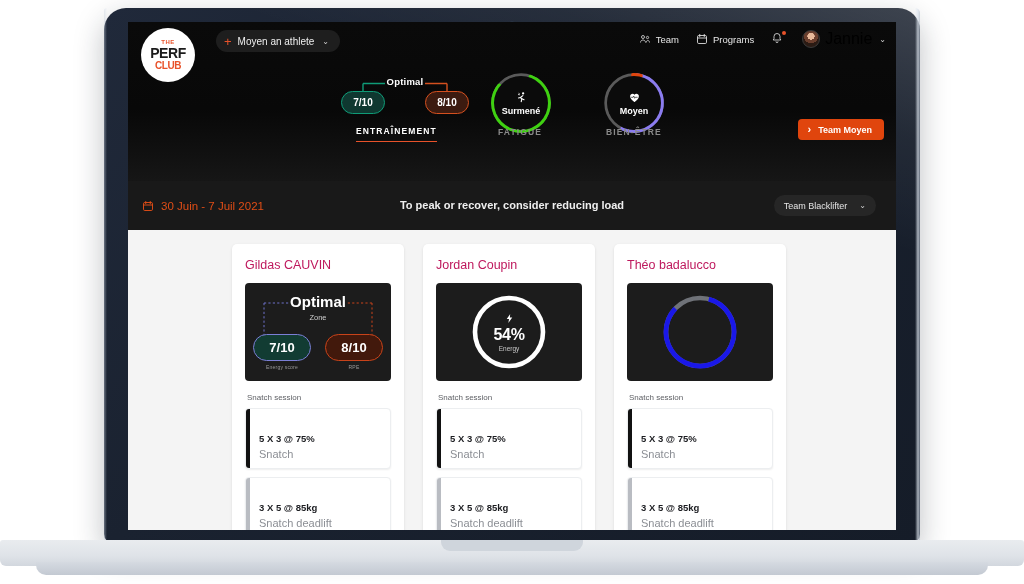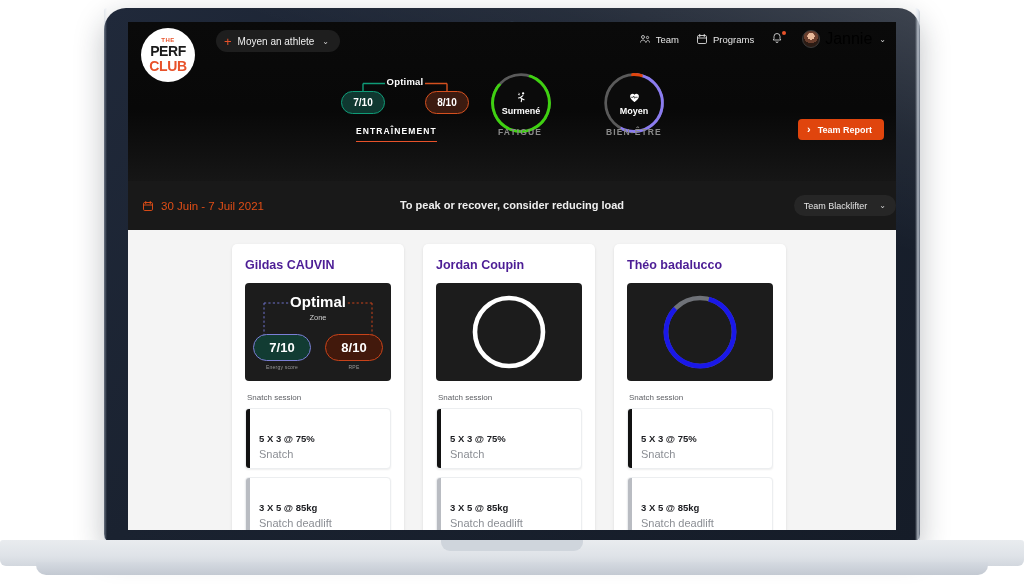--- a/index.html
+++ b/index.html
@@ -68,21 +68,21 @@
   }
   .topbar { position: relative; height: 46px; }
   .logo {
     position: absolute; left: 13px; top: 6px; width: 54px; height: 54px;
     border-radius: 50%; background: #ffffff;
     display: flex; flex-direction: column; align-items: center; justify-content: center;
     line-height: 1;
   }
   .logo-the { font-size: 6px; font-weight: bold; color: #e8522a; letter-spacing: .5px; margin-bottom: 1px; }
   .logo-perf { font-size: 14px; font-weight: bold; color: #1b1b1b; letter-spacing: -.4px; }
-  .logo-club { font-size: 14px; font-weight: bold; color: #e8522a; letter-spacing: -.4px; margin-top: 1px; }
+  .logo-club { font-size: 10px; font-weight: bold; color: #e8522a; letter-spacing: -.4px; margin-top: 1px; }
 
   .athlete-picker {
     position: absolute; left: 88px; top: 8px; height: 22px;
     display: flex; align-items: center; gap: 6px;
     background: #1e1e1e; border-radius: 11px; padding: 0 11px 0 8px;
     color: #efefef; font-size: 10px;
   }
   .plus-ico { color: #e8522a; font-size: 13px; font-weight: 500; line-height: 1; }
   .chev { font-size: 8px; color: #cfcfcf; margin-left: 2px; }
 
@@ -152,35 +152,35 @@
   .date-left {
     position: absolute; left: 14px; display: flex; align-items: center; gap: 7px;
     color: #e04d16; font-size: 11.5px; font-weight: 500;
   }
   .cal-ico { width: 12px; height: 12px; display: block; }
   .date-msg {
     position: absolute; left: 0; width: 100%; text-align: center;
     color: #efefef; font-size: 11px; font-weight: bold; line-height: 1.45;
   }
   .team-select {
-    position: absolute; right: 0; height: 21px;
+    position: absolute; right: 20px; height: 21px;
     background: #262626; border-radius: 11px;
     display: flex; align-items: center; gap: 10px; padding: 0 10px;
     color: #e4e4e4; font-size: 9px;
   }
 
   
   .content { position: relative; height: 300px; background: #f4f4f4; padding-top: 14px; }
   .cards { display: flex; gap: 19px; padding-left: 104px; }
   .card {
     width: 172px; background: #ffffff; border-radius: 5px;
     box-shadow: 0 1px 3px rgba(0,0,0,.10);
     padding: 14px 13px 0 13px; min-height: 290px;
   }
-  .card-name { font-size: 12.5px; font-weight: bold; color: #4c1d95; margin-bottom: 11px; }
+  .card-name { font-size: 12.5px; font-weight: normal; color: #be185d; margin-bottom: 11px; }
   .panel {
     position: relative; height: 98px; background: #1c1c1c; border-radius: 4px;
     display: flex; align-items: center; justify-content: center;
   }
 
   
   .zone-title { position: absolute; top: 10px; width: 100%; text-align: center; color: #fff; font-size: 15px; font-weight: bold; }
   .zone-sub { position: absolute; top: 30px; width: 100%; text-align: center; color: #cfcfcf; font-size: 7.5px; }
   .zone-bracket { position: absolute; left: 11px; top: 16px; width: 124px; height: 42px; }
   .zone-pills { position: absolute; bottom: 11px; left: 8px; right: 8px; display: flex; justify-content: space-between; }
@@ -327,21 +327,21 @@
         </div>
 
         <div class="tabs">
           <div class="tab t1 active">ENTRAÎNEMENT</div>
           <div class="tab t2">FATIGUE</div>
           <div class="tab t3">BIEN-ÊTRE</div>
         </div>
 
         <div class="team-report-btn">
           <span class="tr-chev">›</span>
-          <span>Team Report</span>
+          <span>Team Moyen</span>
         </div>
       </div>
     </div>
 
     <div class="date-bar">
       <div class="date-left">
         <svg class="cal-ico" viewBox="0 0 24 24">
           <rect x="3" y="5" width="18" height="16" rx="2.5" fill="none" stroke="#e04d16" stroke-width="1.9"></rect>
           <path d="M3 10h18" stroke="#e04d16" stroke-width="1.9"></path>
           <path d="M7.5 3v4M16.5 3v4" stroke="#e04d16" stroke-width="2.1" stroke-linecap="round"></path>
@@ -397,20 +397,27 @@
           </div>
         </div>
 
         <div class="card">
           <div class="card-name">Jordan Coupin</div>
           <div class="panel">
             <div class="energy-ring">
               <svg viewBox="0 0 78 78" width="78" height="78">
                 <circle cx="39" cy="39" r="34" fill="none" stroke="#ffffff" stroke-width="4.6"></circle>
               </svg>
+              <div class="energy-inner">
+                <svg class="bolt" viewBox="0 0 24 24">
+                  <path d="M13.5 2 6 13h5l-1.5 9L18 10h-5.2z" fill="#ffffff"></path>
+                </svg>
+                <span class="energy-val">54%</span>
+                <span class="energy-cap">Energy</span>
+              </div>
             </div>
           </div>
           <div class="session-title">Snatch session</div>
           <div class="ex-row">
             <div class="ex-bar" style="background:#111111"></div>
             <div class="ex-main">5 X 3 @ 75%</div>
             <div class="ex-sub">Snatch</div>
           </div>
           <div class="ex-row">
             <div class="ex-bar" style="background:#b9bcc2"></div>

